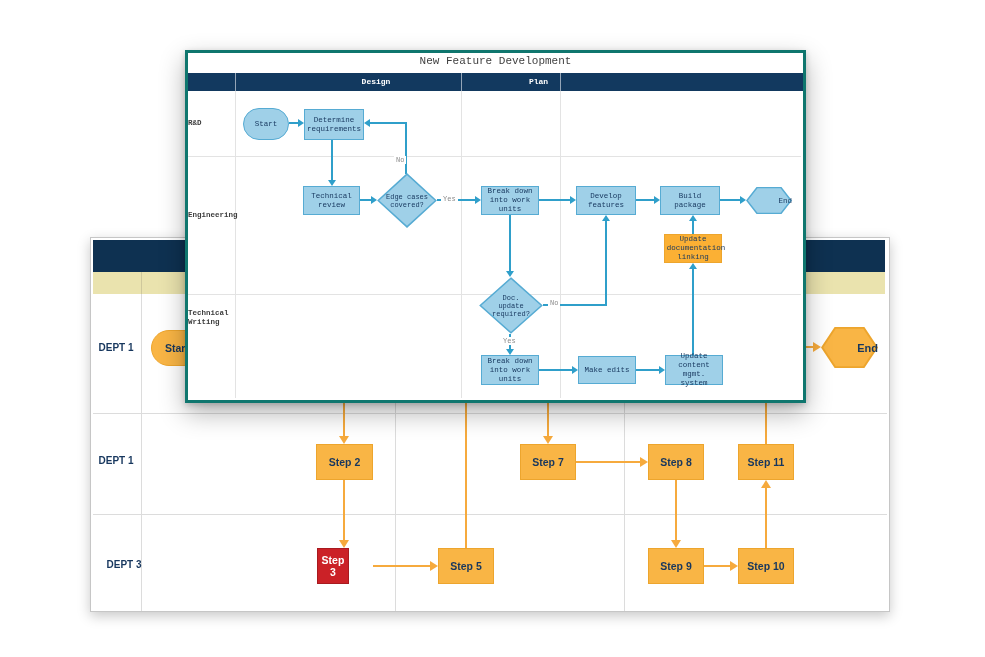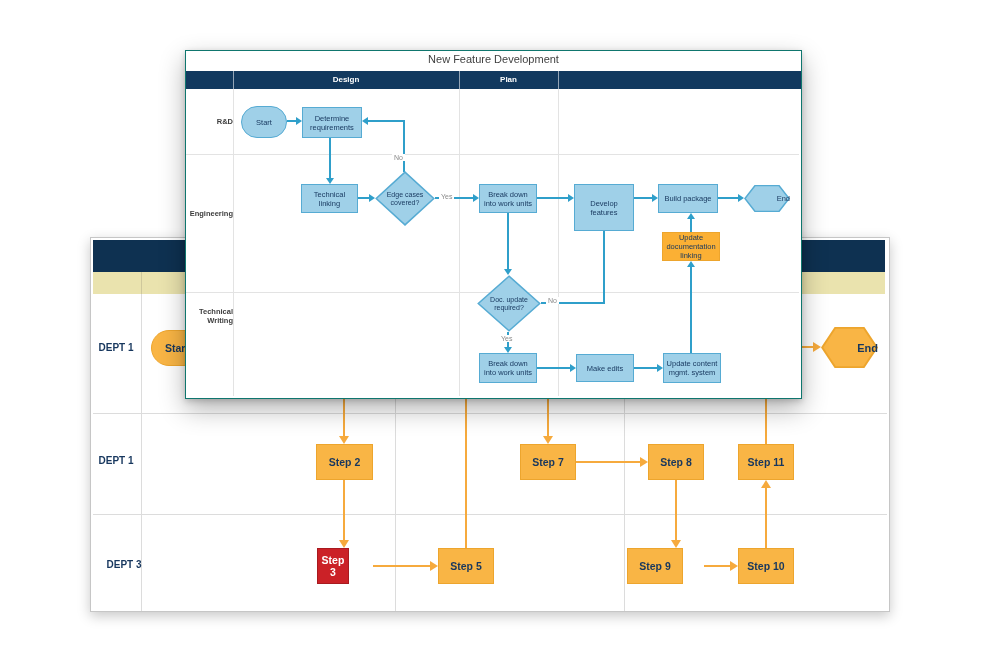--- a/index.html
+++ b/index.html
@@ -23,30 +23,30 @@
   .hexwrap{position:absolute;display:flex;align-items:center;justify-content:flex-end;}
   .hexwrap svg{position:absolute;left:0;top:0;width:100%;height:100%;}
   .hexwrap span{position:relative;z-index:1;}
   .bg-hex-label{font-size:11px;font-weight:bold;color:#17375e;}
   .oline{position:absolute;background:#f6aa3d;}
   .ar{position:absolute;width:0;height:0;border-style:solid;}
   .oar-d{border-width:8px 5px 0 5px;border-color:#f6aa3d transparent transparent transparent;}
   .oar-u{border-width:0 5px 8px 5px;border-color:transparent transparent #f6aa3d transparent;}
   .oar-r{border-width:5px 0 5px 8px;border-color:transparent transparent transparent #f6aa3d;}
   
-  .fg-card{left:185px;top:50px;width:615px;height:347px;border:1px solid #0f766e;
-           box-shadow:0 10px 24px rgba(0,0,0,0.30),0 2px 6px rgba(0,0,0,0.18);z-index:5;}
+  .fg-card{left:185px;top:50px;width:615px;height:347px;border:3px solid #0f766e;
+           box-shadow:0 10px 24px rgba(0,0,0,0.30),0 2px 6px rgba(0,0,0,0.18);z-index:5;font-family:Liberation Mono, monospace;}
   .fg-title{position:absolute;left:0;top:2px;width:100%;height:16px;text-align:center;
             font-size:11px;color:#3f3f3f;}
   .fg-header{position:absolute;left:0;top:20px;width:615px;height:18px;background:#12395f;}
   .fg-header-sep{position:absolute;top:20px;width:1px;height:18px;background:rgba(255,255,255,0.55);}
   .fg-col-label{position:absolute;top:20px;height:18px;line-height:18px;text-align:center;
-                color:#ffffff;font-size:8px;font-weight:bold;}
+                color:#ffffff;font-size:8px;font-weight:bold;padding-left:28px;}
   .fg-gl{position:absolute;background:#e3e3e3;}
-  .fg-lane-label{position:absolute;left:0;width:47px;text-align:right;font-size:7.5px;
+  .fg-lane-label{position:absolute;left:0;width:47px;text-align:left;font-size:7.5px;
                  font-weight:bold;color:#3d3d3d;line-height:9px;}
   .fg-node{position:absolute;display:flex;align-items:center;justify-content:center;
            background:#9fd0e8;border:1px solid #56abd3;color:#17375e;font-size:7.5px;
            line-height:9px;text-align:center;box-sizing:border-box;}
   .fg-node span{display:block;width:94%;}
   .fg-node.orange{background:#fbb034;border-color:#eda52d;}
   .fg-node.stadium{border-radius:16px;}
   .dia{position:absolute;display:flex;align-items:center;justify-content:center;text-align:center;}
   .dia svg{position:absolute;left:0;top:0;width:100%;height:100%;}
   .dia span{position:relative;z-index:1;font-size:7px;line-height:8px;color:#17375e;width:72%;}
@@ -117,21 +117,21 @@
     </div>
   <div class="bg-node" style="left:647px;top:206px;width:56px;height:36px;">
       <span>Step 11</span>
     </div>
   <div class="bg-node red" style="left:226px;top:310px;width:32px;height:36px;">
       <span>Step 3</span>
     </div>
   <div class="bg-node" style="left:347px;top:310px;width:56px;height:36px;">
       <span>Step 5</span>
     </div>
-  <div class="bg-node" style="left:536px;top:310px;width:56px;height:36px;">
+  <div class="bg-node" style="left:557px;top:310px;width:56px;height:36px;">
       <span>Step 9</span>
     </div>
   <div class="bg-node" style="left:647px;top:310px;width:56px;height:36px;">
       <span>Step 10</span>
     </div>
 </div>
 
 <div class="card fg-card">
   <div class="fg-title">New Feature Development</div>
   <div class="fg-header"></div>
@@ -188,32 +188,32 @@
   <div class="bline" style="left:504px;top:168px;width:2px;height:13px;"></div>
   <div class="ar blar-u" style="left:501px;top:162px;"></div>
 
   <div class="fg-node stadium" style="left:55px;top:55px;width:46px;height:32px;">
       <span>Start</span>
     </div>
   <div class="fg-node" style="left:116px;top:56px;width:60px;height:31px;">
       <span>Determine requirements</span>
     </div>
   <div class="fg-node" style="left:115px;top:133px;width:57px;height:29px;">
-      <span>Technical linking</span>
+      <span>Technical review</span>
     </div>
   <div class="dia" style="left:189px;top:120px;width:60px;height:55px;">
     <svg viewBox="0 0 100 100" preserveAspectRatio="none">
       <polygon points="50,2 98,50 50,98 2,50" fill="#9fd0e8" stroke="#56abd3" stroke-width="1.5" vector-effect="non-scaling-stroke"></polygon>
     </svg>
     <span>Edge cases covered?</span>
   </div>
   <div class="fg-node" style="left:293px;top:133px;width:58px;height:29px;">
       <span>Break down into work units</span>
     </div>
-  <div class="fg-node" style="left:388px;top:133px;width:60px;height:47px;">
+  <div class="fg-node" style="left:388px;top:133px;width:60px;height:29px;">
       <span>Develop features</span>
     </div>
   <div class="fg-node" style="left:472px;top:133px;width:60px;height:29px;">
       <span>Build package</span>
     </div>
   <div class="hexwrap fg-hex" style="left:558px;top:134px;width:46px;height:27px;">
     <svg viewBox="0 0 100 100" preserveAspectRatio="none">
       <polygon points="24,2 76,2 98,50 76,98 24,98 2,50" fill="#9fd0e8" stroke="#56abd3" stroke-width="1.5" vector-effect="non-scaling-stroke"></polygon>
     </svg>
     <span>End</span>

